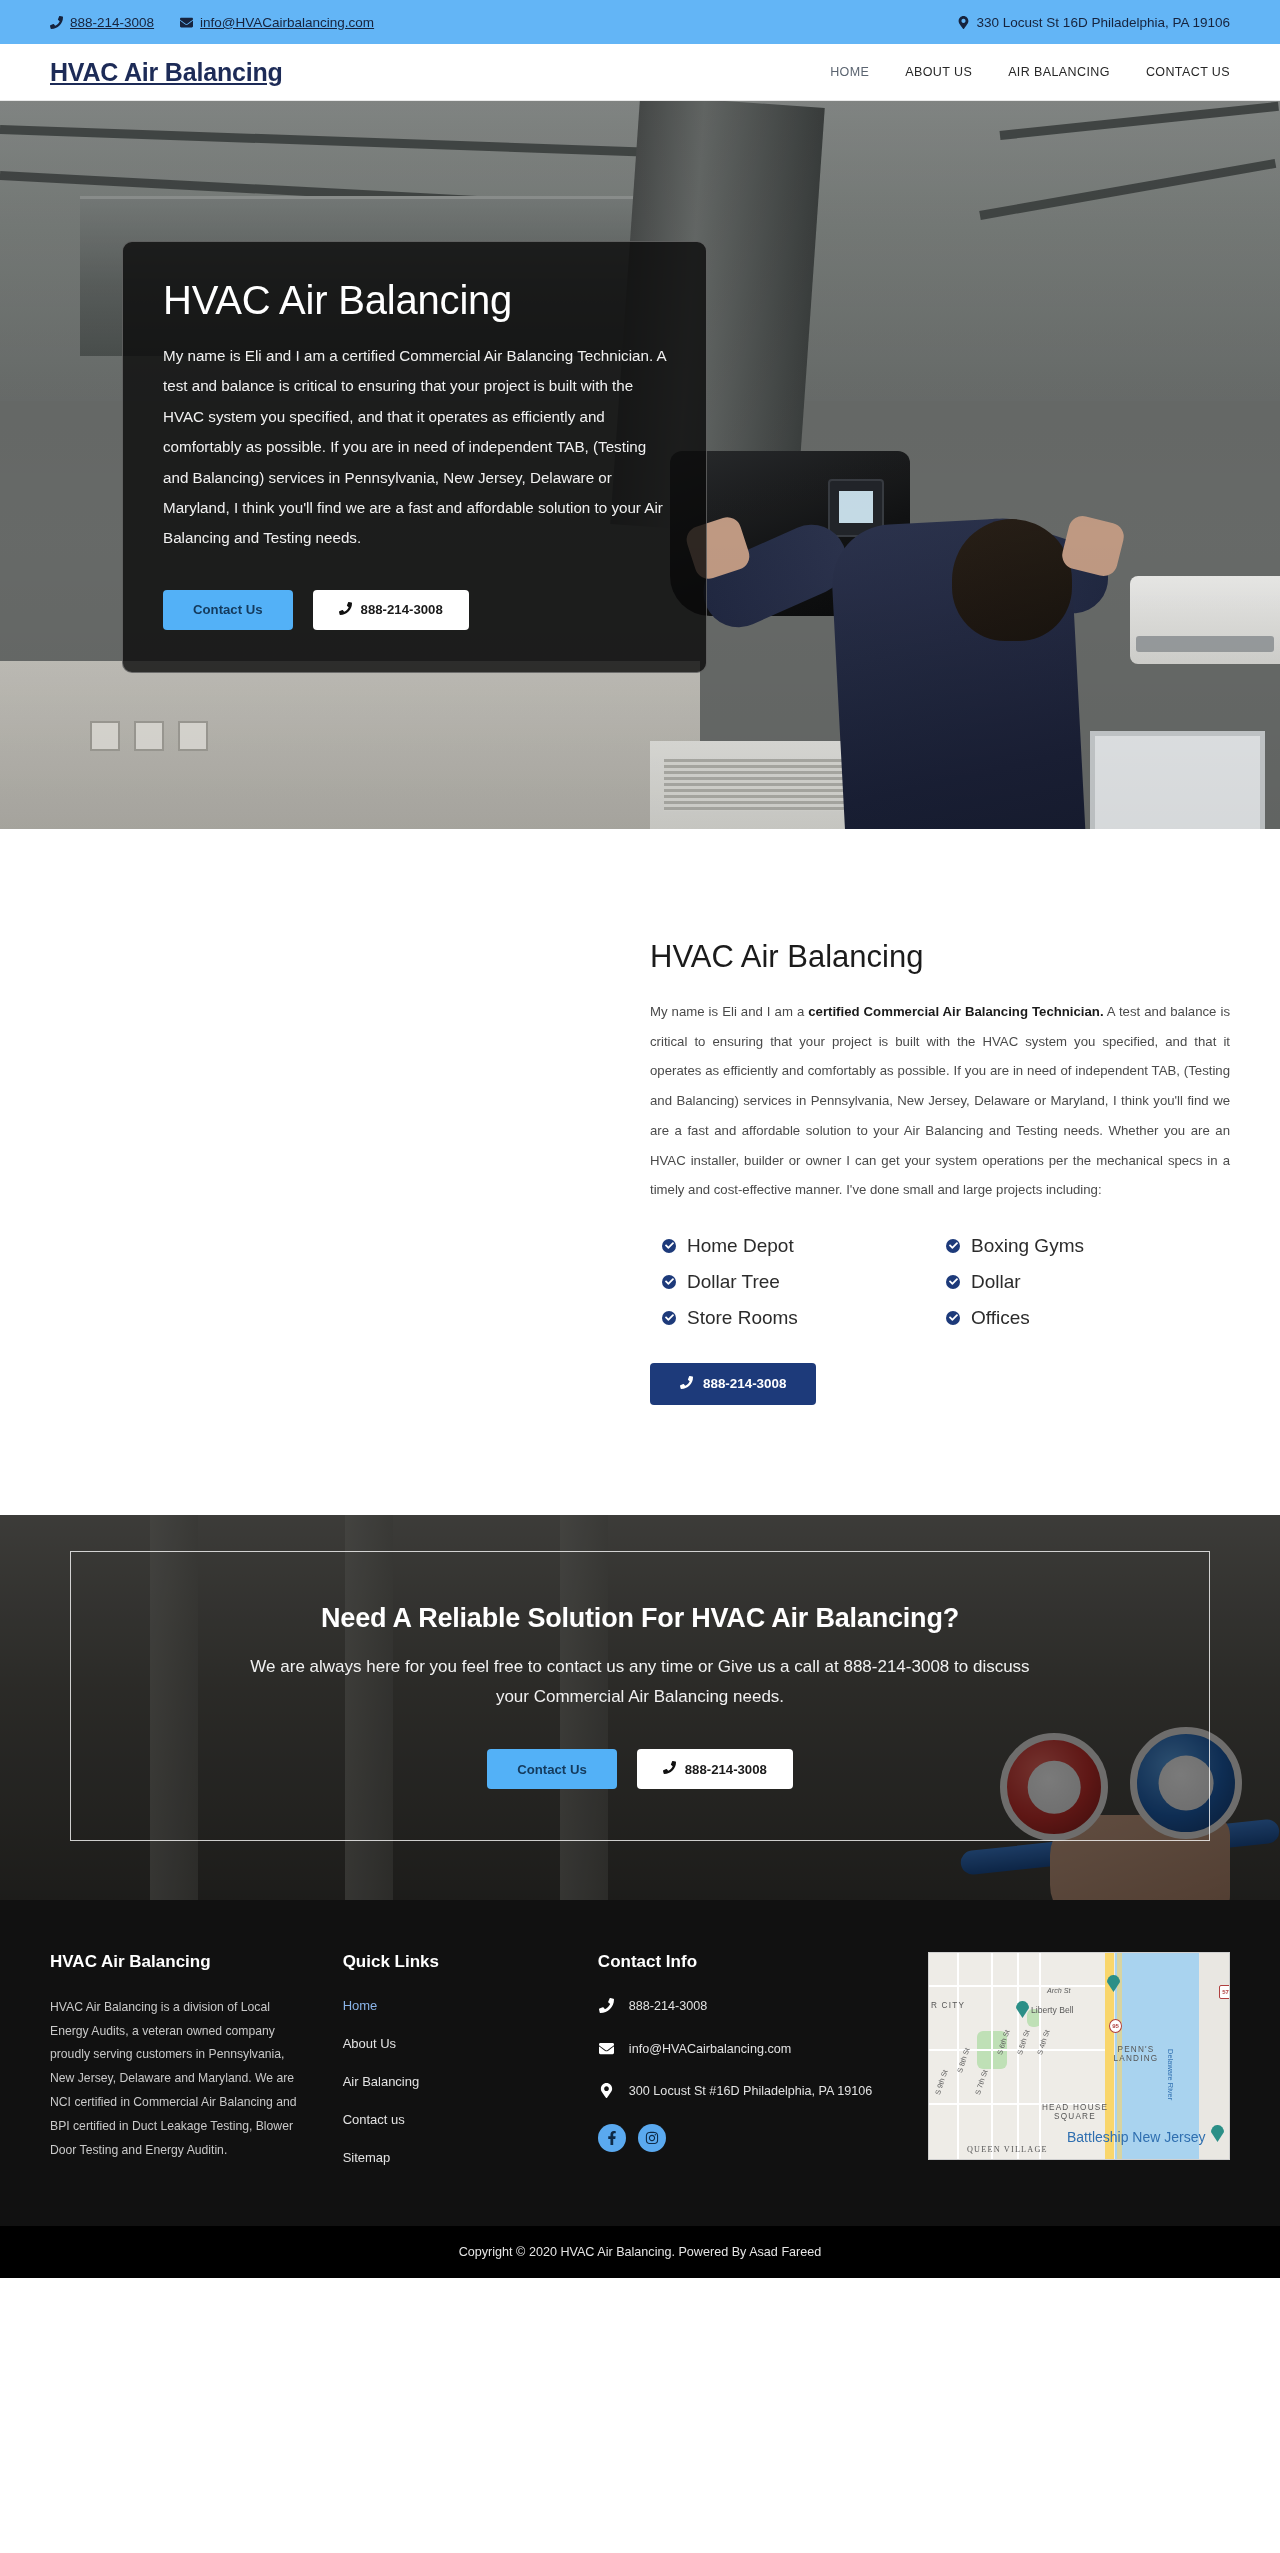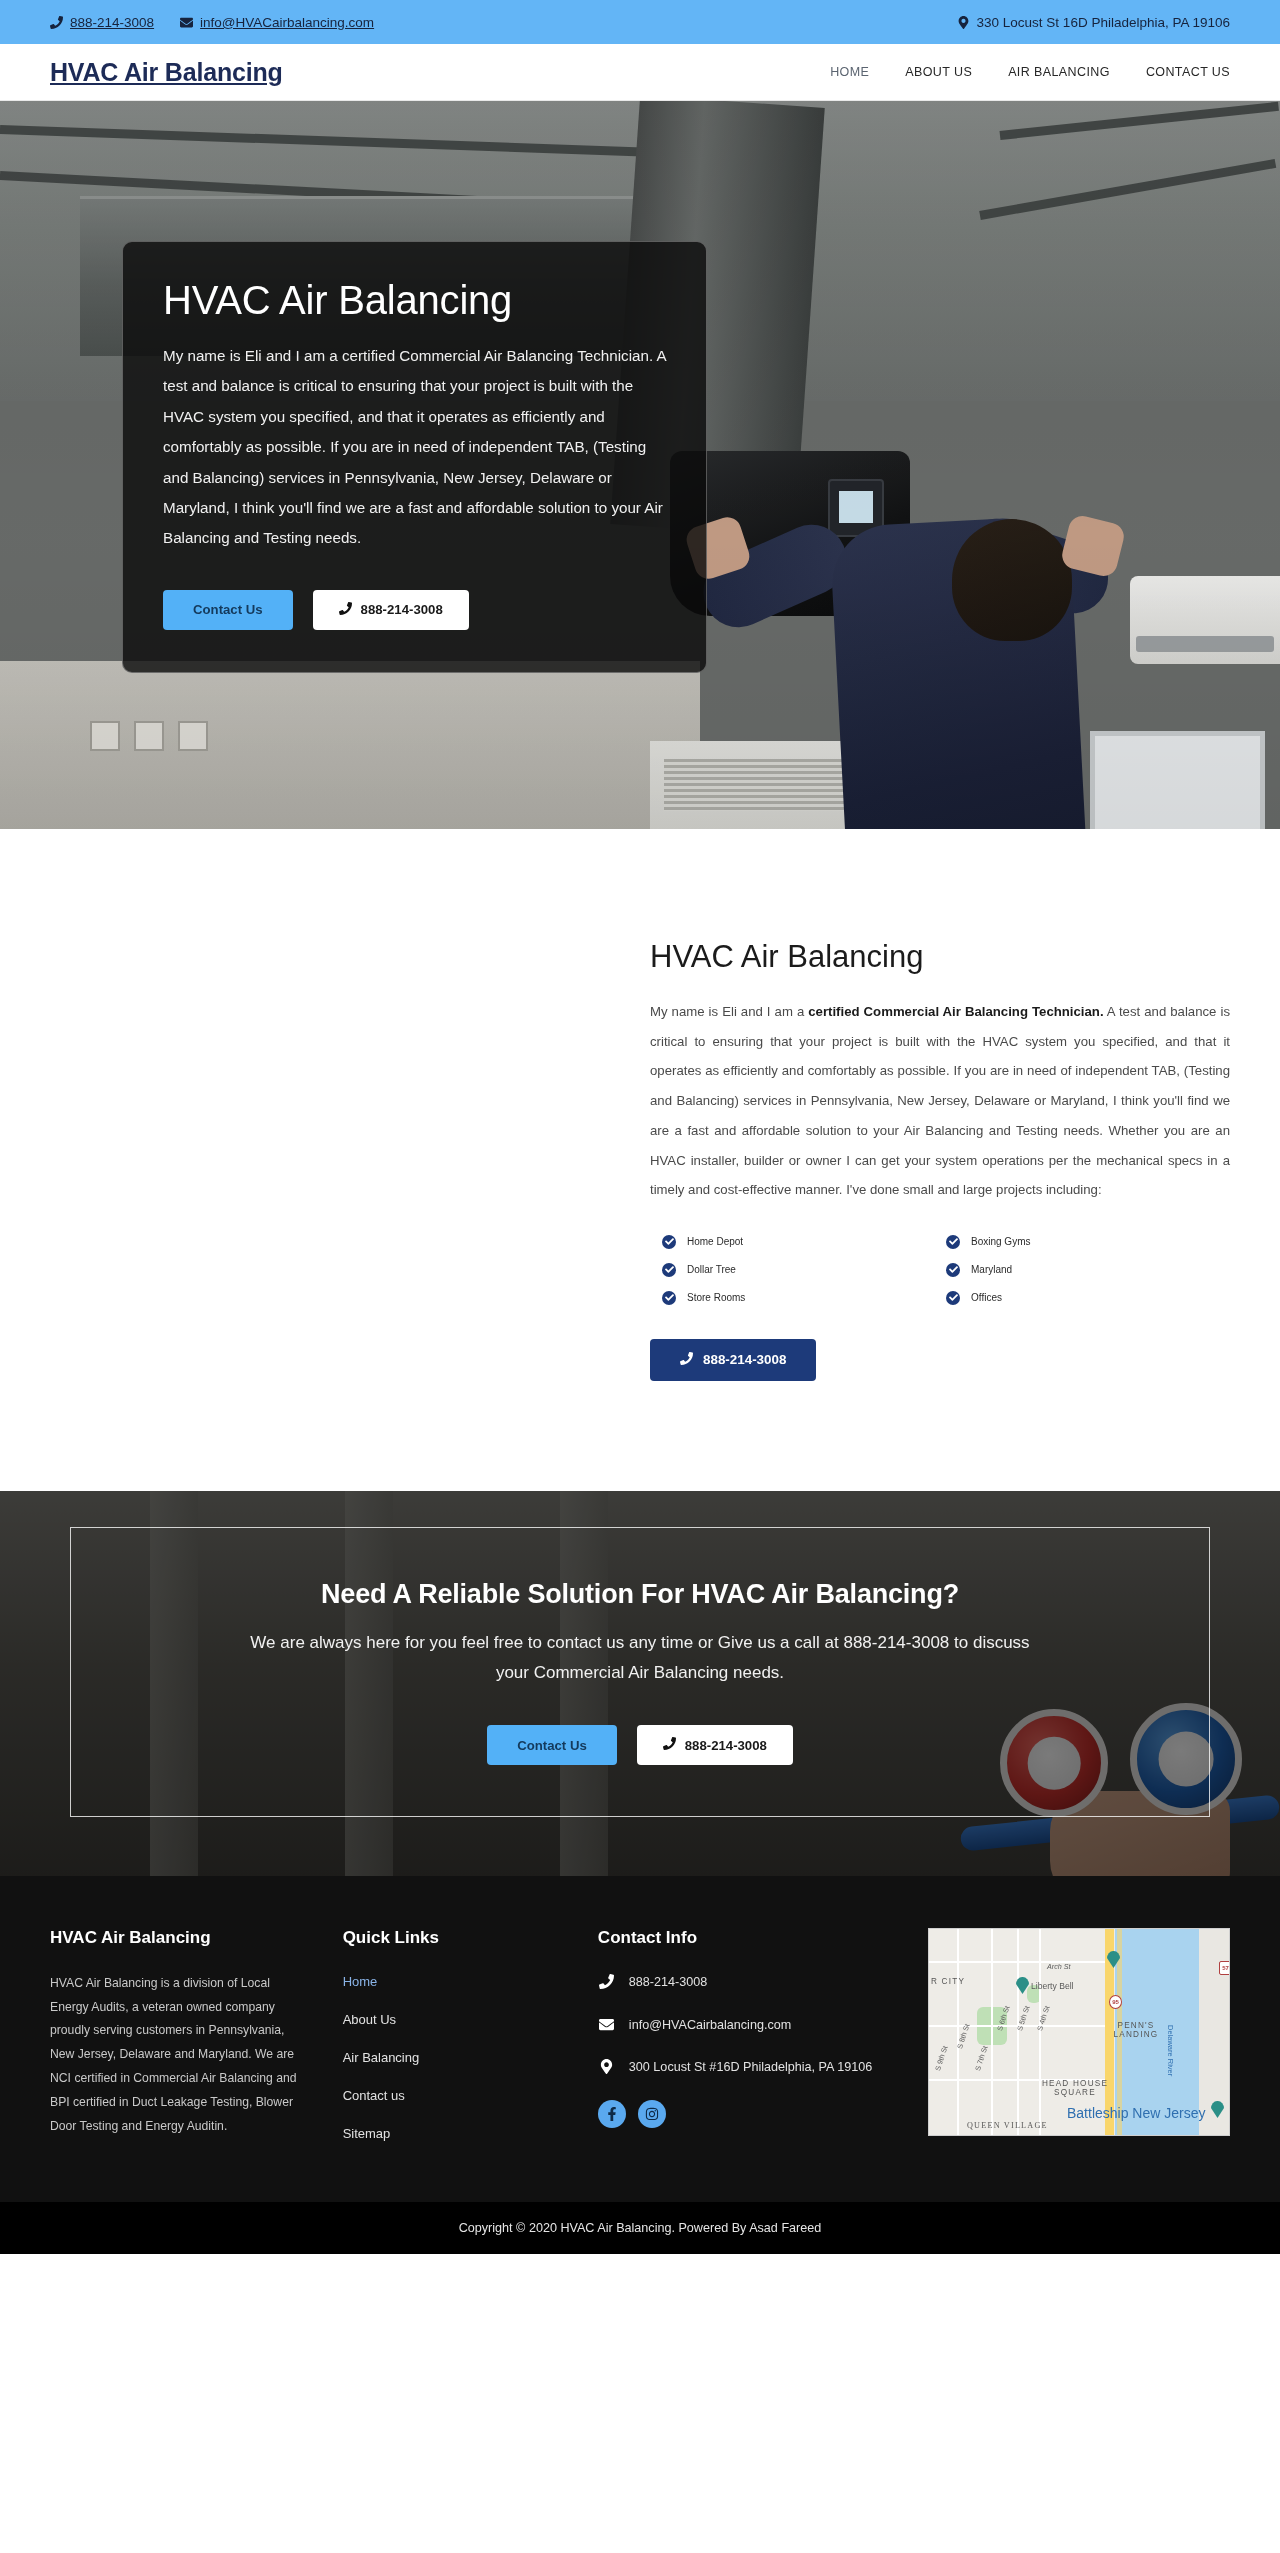--- a/index.html
+++ b/index.html
@@ -245,21 +245,21 @@
     display: grid;
     grid-template-columns: 1fr 1fr;
     row-gap: 14px;
     margin-top: 30px;
     padding-left: 12px;
   }
   .feature {
     display: flex;
     align-items: center;
     gap: 11px;
-    font-size: 10px;
+    font-size: 19px;
     color: #2b2b2b;
   }
   .check {
     width: 14px; height: 14px; border-radius: 50%;
     background: #1d3a7a;
     display: inline-flex; align-items: center; justify-content: center;
     flex-shrink: 0;
   }
   .check svg { width: 9px; height: 9px; fill: #fff; }
   .btn-navy {
@@ -570,21 +570,21 @@
               </svg>
             </span>
           <span>Dollar Tree</span>
         </div>
         <div class="feature">
           <span class="check">
               <svg viewBox="0 0 512 512">
                 <path d="M173.898 439.404l-166.4-166.4c-9.997-9.997-9.997-26.206 0-36.204l36.203-36.204c9.997-9.998 26.207-9.998 36.204 0L192 312.69 432.095 72.596c9.997-9.997 26.207-9.997 36.204 0l36.203 36.204c9.997 9.997 9.997 26.206 0 36.204l-294.4 294.401c-9.998 9.997-26.207 9.997-36.204-.001z"></path>
               </svg>
             </span>
-          <span>Maryland</span>
+          <span>Dollar</span>
         </div>
         <div class="feature">
           <span class="check">
               <svg viewBox="0 0 512 512">
                 <path d="M173.898 439.404l-166.4-166.4c-9.997-9.997-9.997-26.206 0-36.204l36.203-36.204c9.997-9.998 26.207-9.998 36.204 0L192 312.69 432.095 72.596c9.997-9.997 26.207-9.997 36.204 0l36.203 36.204c9.997 9.997 9.997 26.206 0 36.204l-294.4 294.401c-9.998 9.997-26.207 9.997-36.204-.001z"></path>
               </svg>
             </span>
           <span>Store Rooms</span>
         </div>
         <div class="feature">

